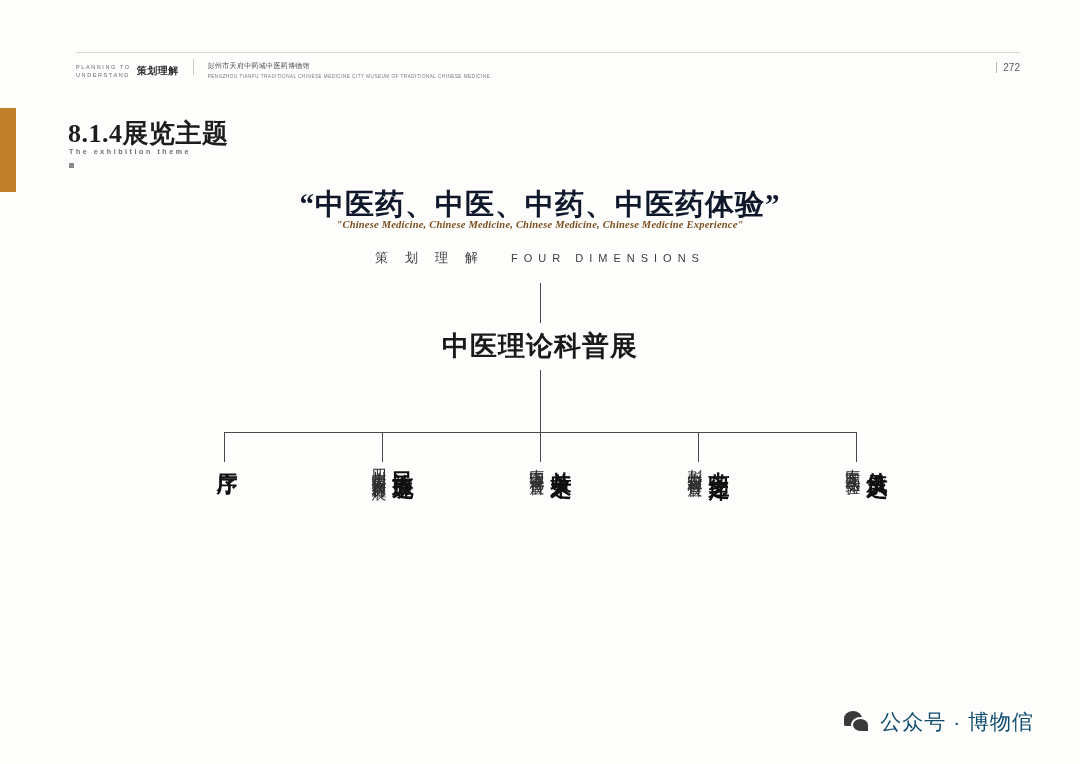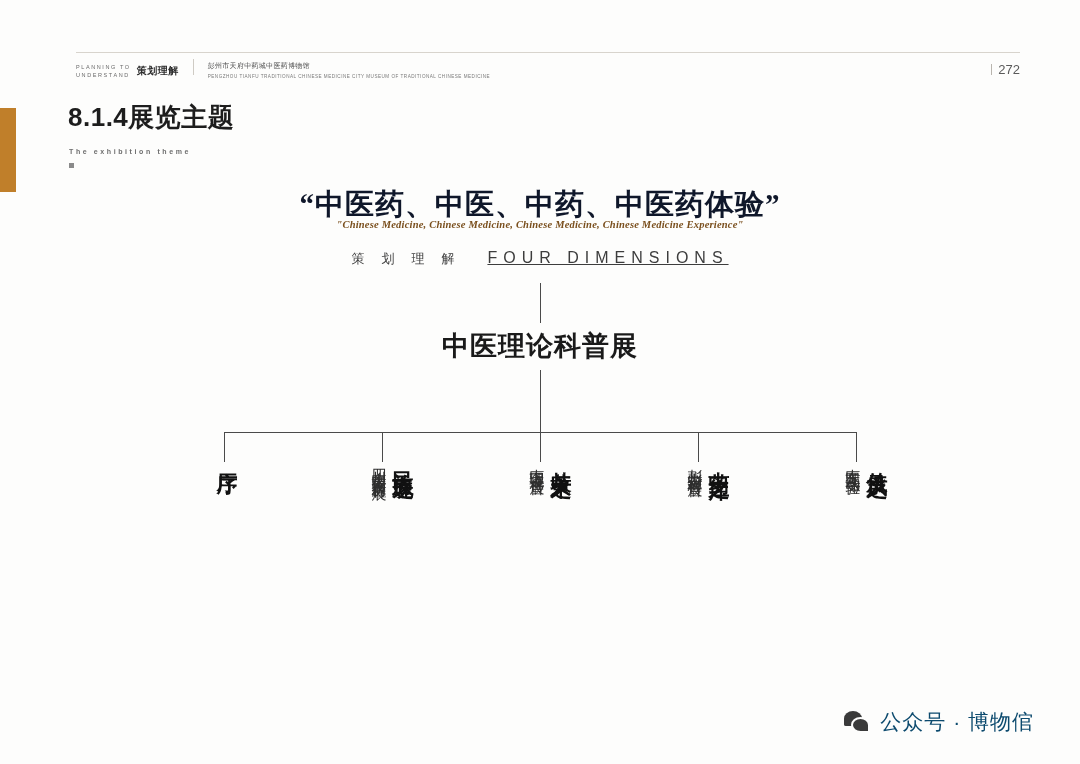--- a/index.html
+++ b/index.html
@@ -84,21 +84,21 @@
     display: block;
     margin-top: 2px;
     text-transform: uppercase;
   }
   .hdr-right {
     position: absolute;
     right: 0;
     top: 12px;
     display: flex;
     align-items: center;
-    font-size: 13px;
+    font-size: 10px;
     color: #5a5a5a;
   }
   .hdr-right .bar {
     width: 1px;
     height: 11px;
     background: #b9b5ae;
     margin-right: 6px;
   }
 
   
@@ -108,22 +108,22 @@
     top: 108px;
     width: 16px;
     height: 84px;
     background: #c07f2a;
   }
 
   
   .sec-title {
     position: absolute;
     left: 68px;
-    top: 100px;
-    font-family: Liberation Sans, sans-serif;
+    top: 116px;
+    font-family: Liberation Serif, serif;
     font-size: 26px;
     font-weight: bold;
     color: #1d1d1d;
     letter-spacing: 0.5px;
   }
   .sec-sub {
     position: absolute;
     left: 69px;
     top: 148px;
     font-size: 7px;
@@ -174,23 +174,22 @@
     text-align: center;
     color: #3d3d3d;
     font-size: 13px;
   }
   .dims .cn {
     letter-spacing: 17px;
     font-size: 13px;
   }
   .dims .en {
     letter-spacing: 6px;
-    font-size: 16px;
+    font-size: 11px;
     margin-left: 16px;
-    text-decoration: underline;
   }
 
   
   .museum {
     position: absolute;
     top: 328px;
     left: 0;
     width: 1080px;
     text-align: center;
     font-size: 27px;

